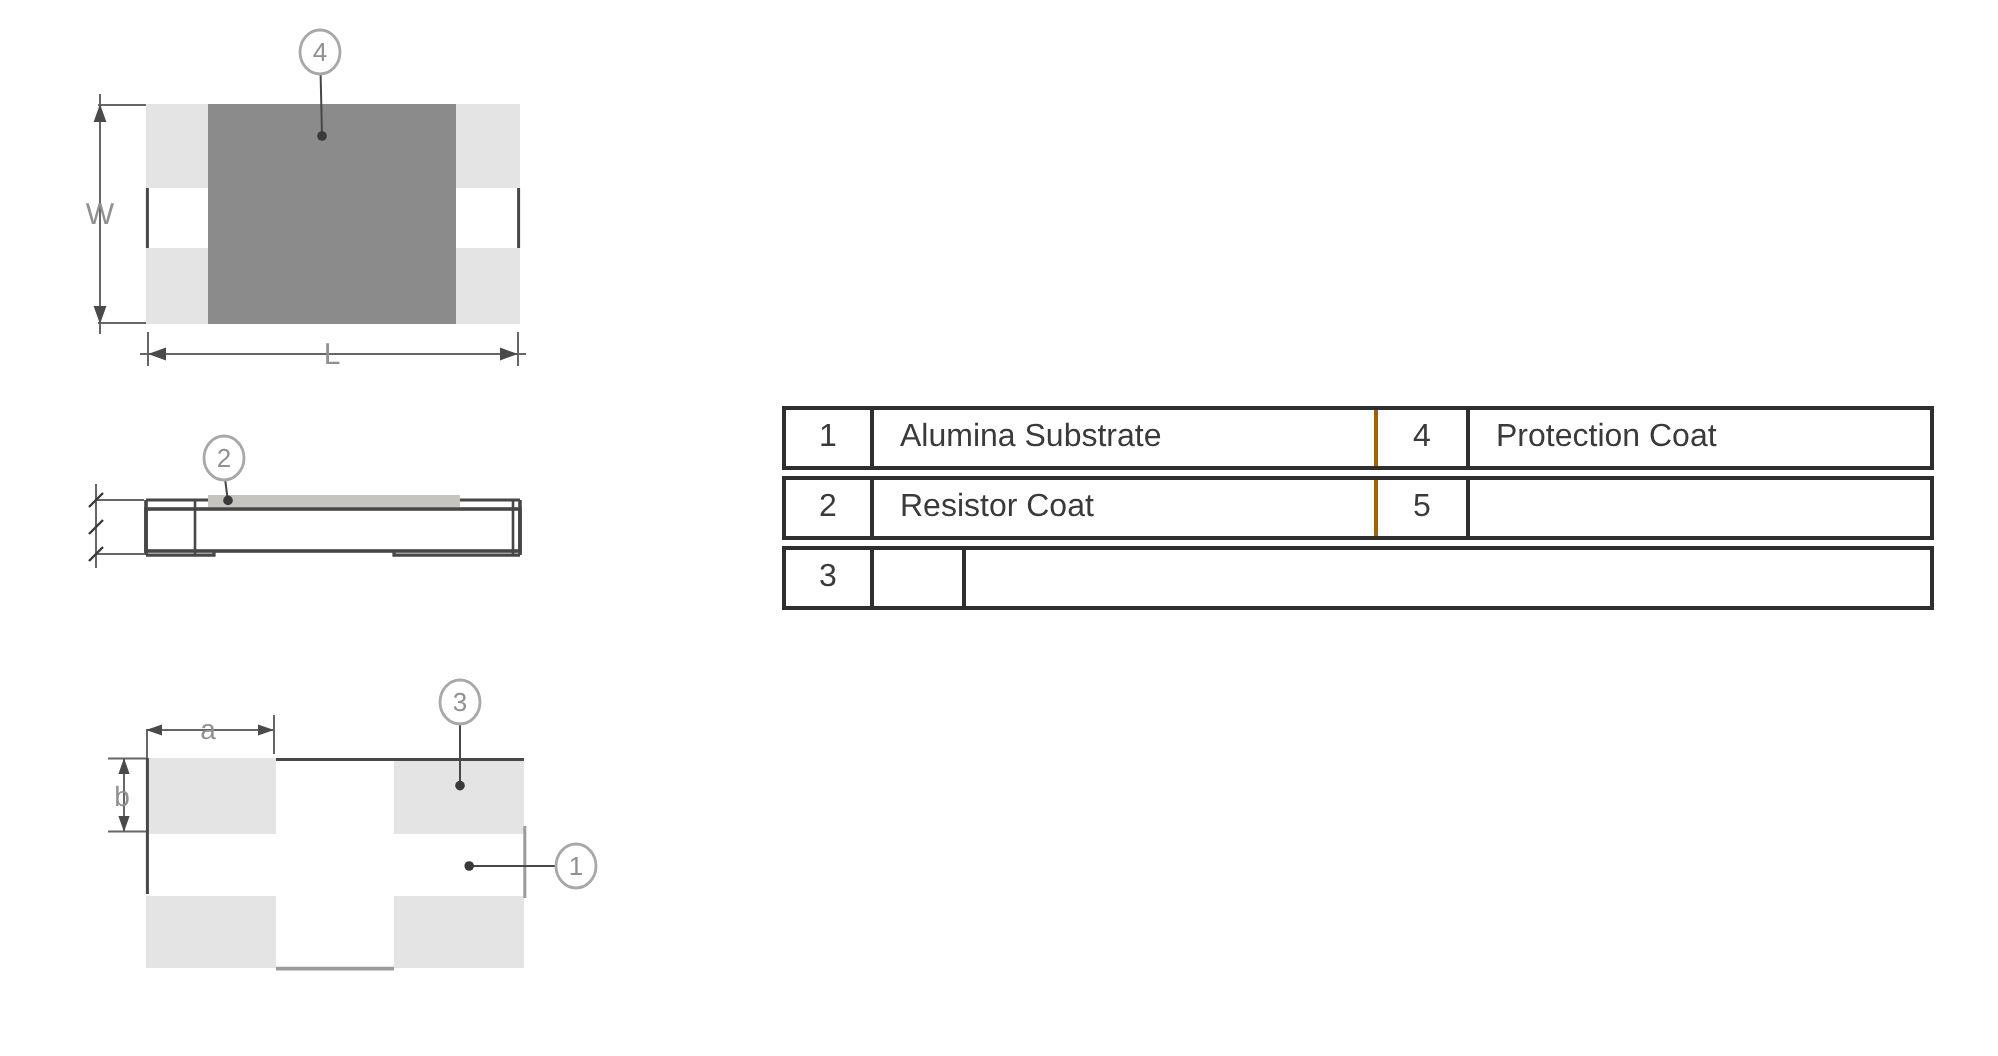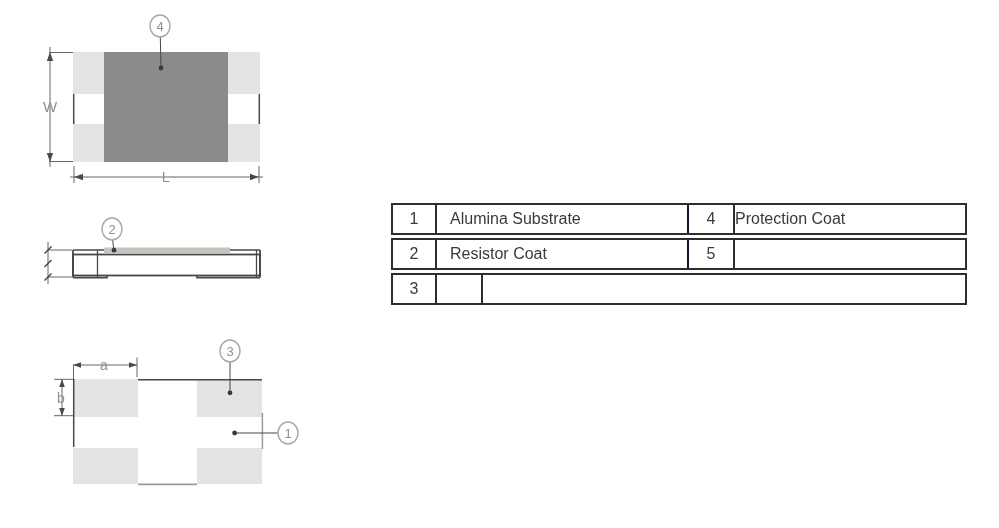--- a/index.html
+++ b/index.html
@@ -10,22 +10,22 @@
   .dim-label{font-size:15px;}
   .dim-label-sm{font-size:14px;}
   .callout-num{font-size:13px;}
   
   .legend{position:absolute;left:391px;top:203px;width:576px;}
   .legend-row{display:flex;box-sizing:border-box;border:2px solid #2e2e2e;height:32px;
               margin-bottom:3px;background:#ffffff;}
   .cell{box-sizing:border-box;font-size:16px;line-height:28px;color:#3a3a3a;white-space:nowrap;overflow:hidden;}
   .cell-num{width:44px;text-align:center;border-right:2px solid #2e2e2e;}
   .cell-num2{width:46px;text-align:center;border-right:2px solid #2e2e2e;}
-  .cell-label1{width:252px;padding-left:13px;border-right:2px solid #0f172a;}
-  .cell-label2{width:212px;}
+  .cell-label1{width:252px;padding-left:13px;border-right:2px solid #a16207;}
+  .cell-label2{width:212px;padding-left:13px;}
 </style>
 </head>
 <body>
 
 <div class="canvas">
 
   <svg class="views-svg" width="340" height="528" viewBox="0 0 340 528">
 
     <g>
       <rect x="73" y="52" width="32" height="42" fill="#e4e4e4"></rect>

